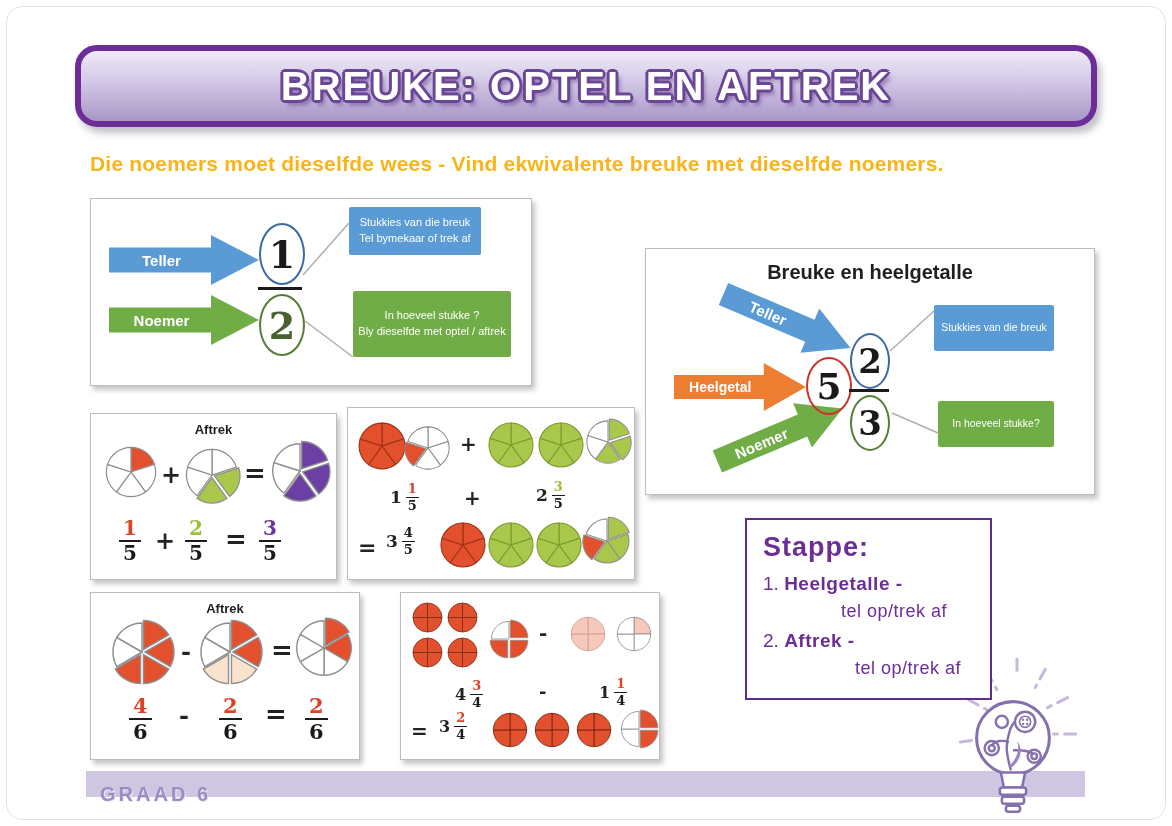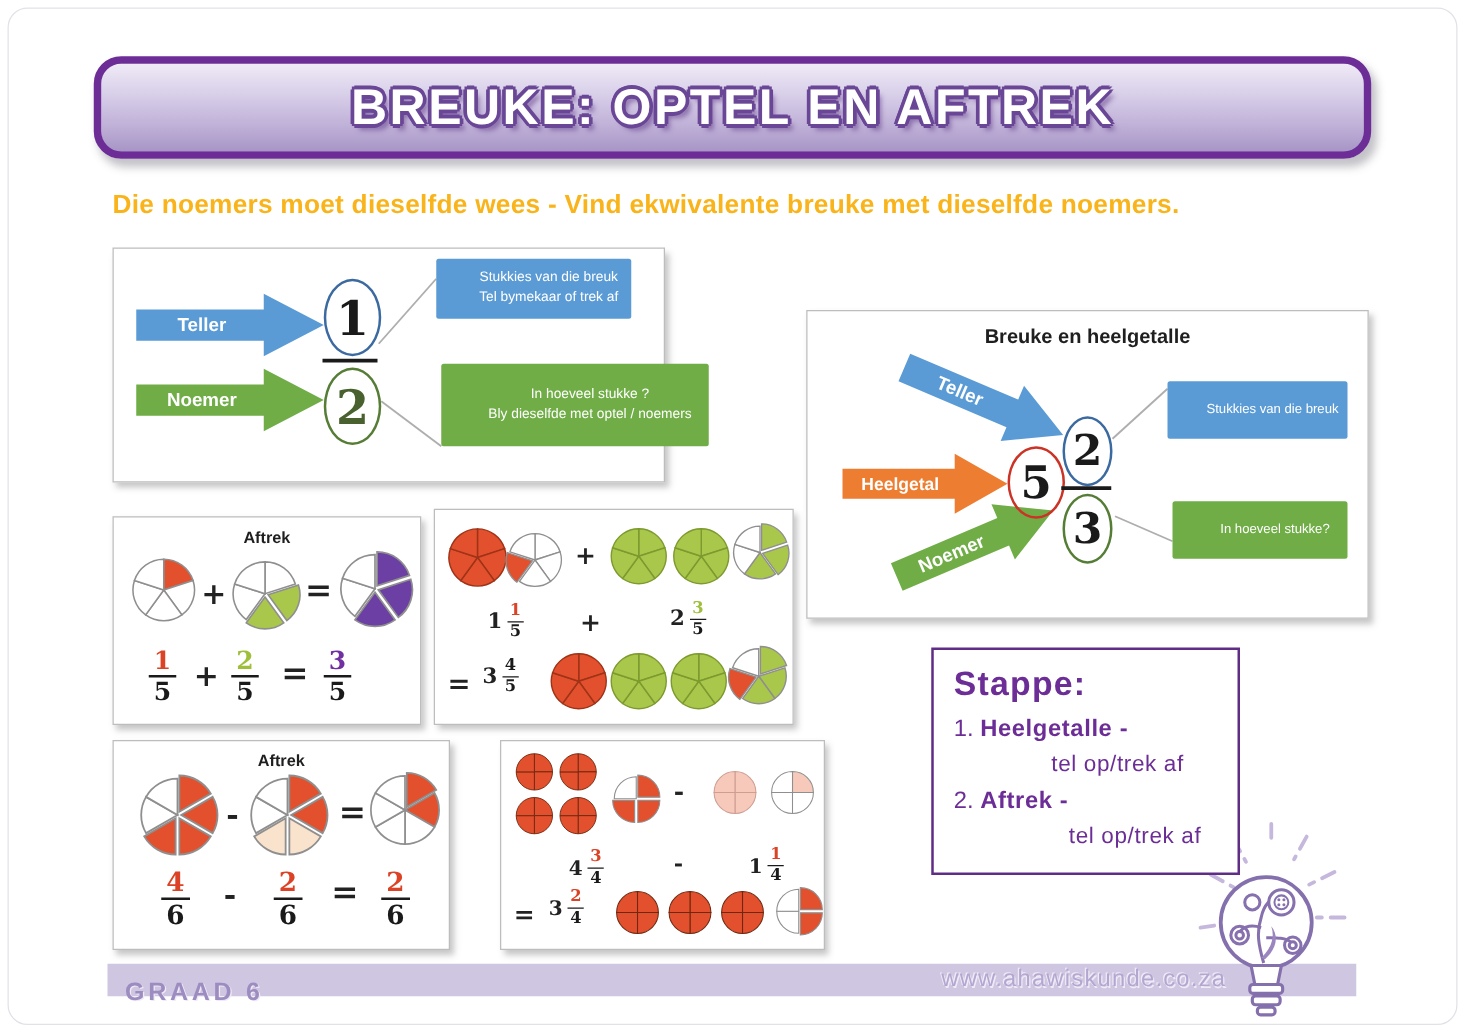--- a/index.html
+++ b/index.html
@@ -32,21 +32,21 @@
   .arrow-label{position:absolute;left:0;top:0;width:70%;height:100%;display:flex;
                align-items:center;justify-content:center;color:#fff;font-weight:bold;font-size:15px;}
 
   
   .circled{position:absolute;display:flex;align-items:center;justify-content:center;
            border-radius:50%;font-family:"DejaVu Serif",serif;font-weight:bold;color:#1a1a1a;}
 
   .fracbar{position:absolute;background:#1a1a1a;}
 
   .callout{position:absolute;display:flex;flex-direction:column;align-items:center;justify-content:center;
-           color:#fff;text-align:right;border-radius:2px;padding-left:24px;}
+           color:#fff;text-align:right;border-radius:2px;}
   .callout div{line-height:1.45;}
   .callout.blue{background:#5B9BD5;}
   .callout.green{background:#70AD47;}
 
   .connectors{position:absolute;inset:0;width:100%;height:100%;pointer-events:none;}
 
   
   .pie{position:absolute;display:block;}
   .pie svg{width:100%;height:100%;display:block;overflow:visible;}
 
@@ -112,28 +112,28 @@
         </svg>
       <span class="arrow-label">Noemer</span>
     </div>
     <div class="circled" style="left:168px;top:24px;width:42px;height:58px;border:2.5px solid #3b6aa0;font-size:38px;">1</div>
     <div class="fracbar" style="left:167px;top:88px;width:44px;height:3px;"></div>
     <div class="circled" style="left:168px;top:95px;width:42px;height:58px;border:2.5px solid #567d36;font-size:38px;color:#49612f;">2</div>
     <div class="callout blue" style="left:258px;top:8px;width:132px;height:48px;font-size:11px;">
       <div>Stukkies van die breuk</div>
       <div>Tel bymekaar of trek af</div>
     </div>
-    <div class="callout green" style="left:262px;top:92px;width:190px;height:66px;font-size:11px;">
+    <div class="callout green" style="left:262px;top:92px;width:158px;height:66px;font-size:11px;">
       <div>In hoeveel stukke ?</div>
-      <div>Bly dieselfde met optel / noemers</div>
+      <div>Bly dieselfde met optel / aftrek</div>
     </div>
   </div>
 
   <div class="panel" style="left:645px;top:248px;width:448px;height:245px;">
-    <div class="panel-title" style="top:12px;font-size:16px;">Breuke en heelgetalle</div>
+    <div class="panel-title" style="top:12px;font-size:20px;">Breuke en heelgetalle</div>
     <svg class="connectors">
       <line x1="244" y1="102" x2="288" y2="62" stroke="#aeaeae" stroke-width="1.5"></line>
       <line x1="246" y1="164" x2="292" y2="184" stroke="#aeaeae" stroke-width="1.5"></line>
     </svg>
     <div class="arrow" style="left:72px;top:48px;width:138px;height:48px;transform:rotate(23deg);">
       <svg viewBox="0 0 100 40" preserveAspectRatio="none">
         <polygon points="0,10 68,10 68,0 100,20 68,40 68,30 0,30" fill="#5B9BD5"></polygon>
         </svg>
       <span class="arrow-label">Teller</span>
     </div>
@@ -494,21 +494,20 @@
     <div class="stappe-detail">tel op/trek af</div>
     <div class="stappe-item">
       <span>2.</span>
       <span class="lbl">Aftrek -</span>
     </div>
     <div class="stappe-detail" style="margin-left:92px;">tel op/trek af</div>
   </div>
 
   <div class="footer-bar">
     <span class="grade">GRAAD 6</span>
-    <span class="website">www.ahawiskunde.co.za</span>
   </div>
 
   <svg class="logo" viewBox="0 0 140 178">
     <g stroke="#c6b8dc" stroke-width="3" stroke-linecap="round" stroke-dasharray="11 7" fill="none">
       <line x1="16" y1="96" x2="36" y2="93"></line>
       <line x1="24" y1="54" x2="42" y2="64"></line>
       <line x1="42" y1="26" x2="52" y2="44"></line>
       <line x1="72" y1="14" x2="72" y2="32"></line>
       <line x1="100" y1="24" x2="90" y2="42"></line>
       <line x1="122" y1="52" x2="102" y2="62"></line>

